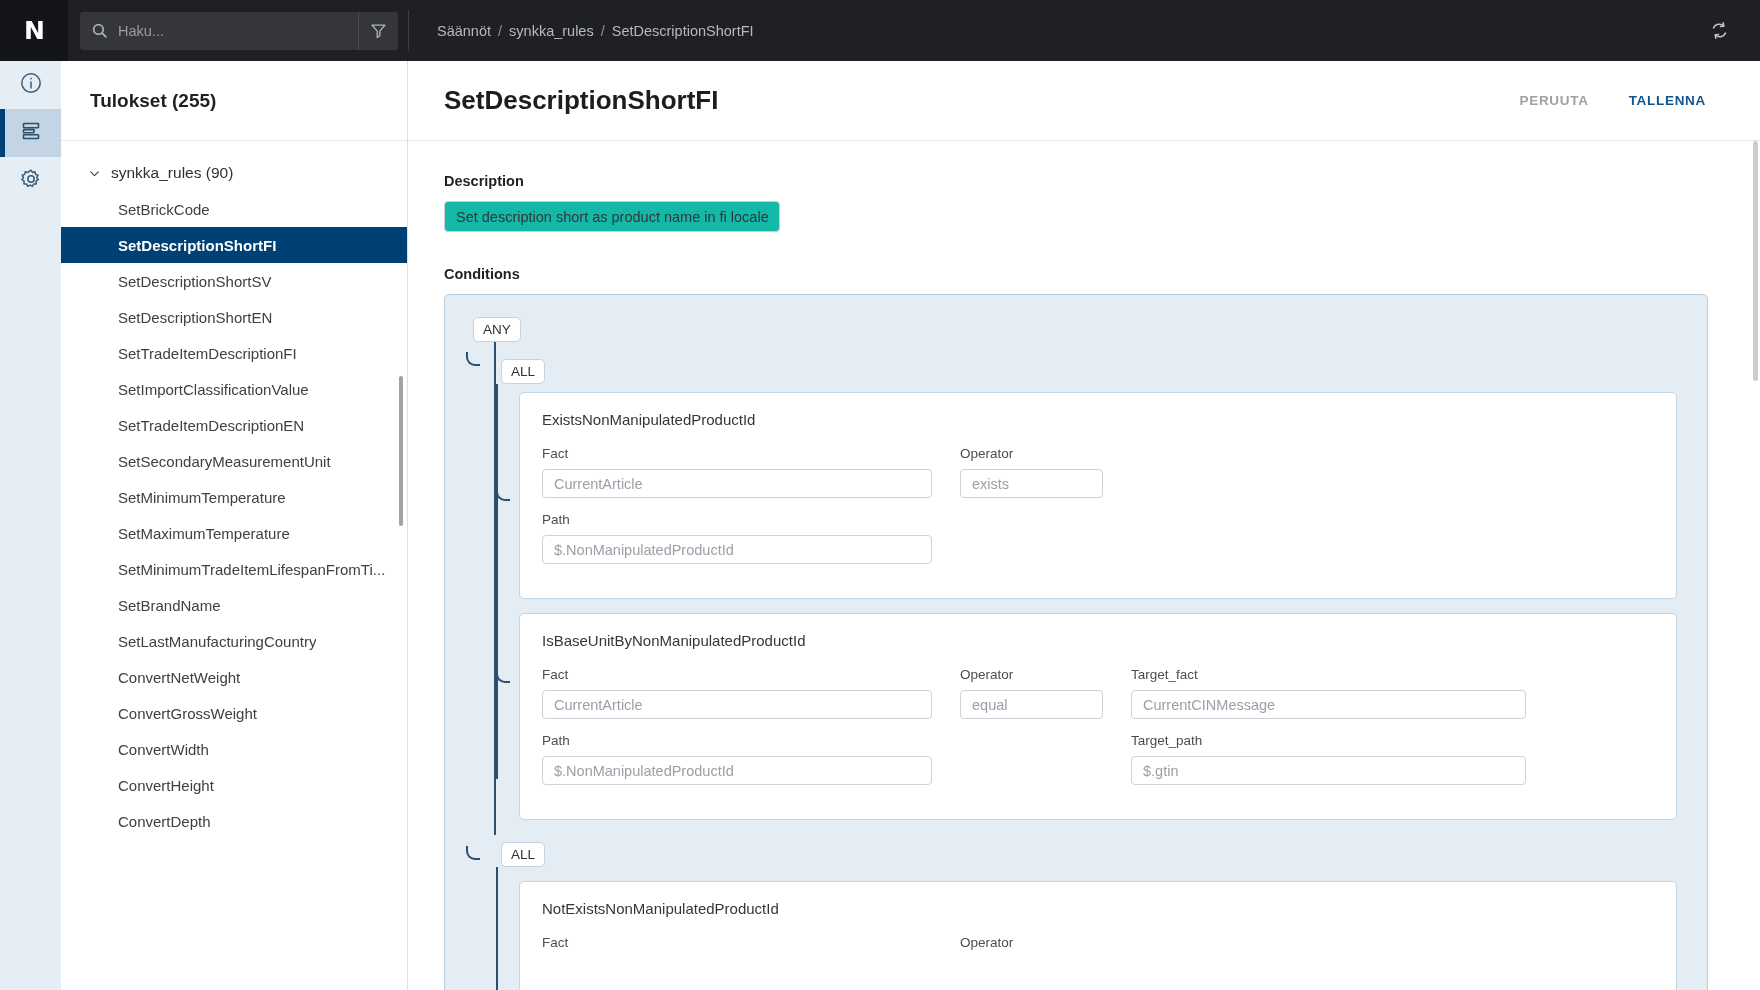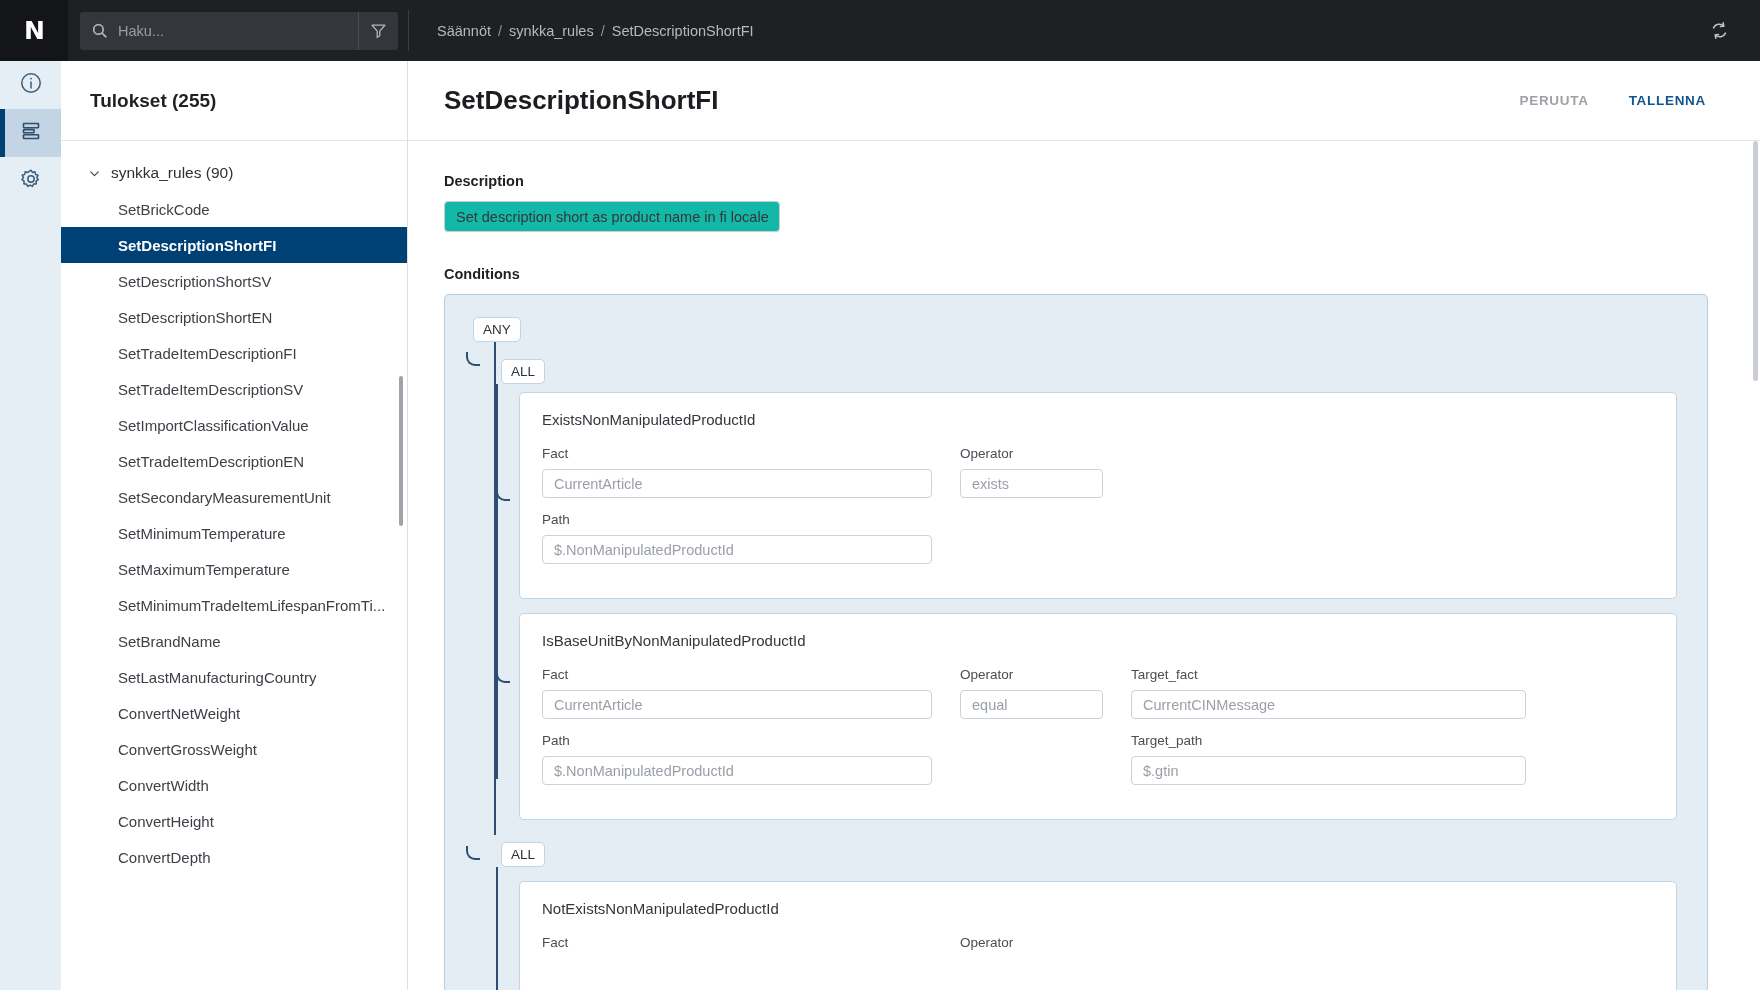--- a/index.html
+++ b/index.html
@@ -276,23 +276,20 @@
         <div class="rule-row">
             <span class="rl">SetDescriptionShortSV</span>
           </div>
         <div class="rule-row">
             <span class="rl">SetDescriptionShortEN</span>
           </div>
         <div class="rule-row">
             <span class="rl">SetTradeItemDescriptionFI</span>
           </div>
         <div class="rule-row">
-            <span class="rl">SetTradeItemDescriptionSV</span>
-          </div>
-        <div class="rule-row">
             <span class="rl">SetImportClassificationValue</span>
           </div>
         <div class="rule-row">
             <span class="rl">SetTradeItemDescriptionEN</span>
           </div>
         <div class="rule-row">
             <span class="rl">SetSecondaryMeasurementUnit</span>
           </div>
         <div class="rule-row">
             <span class="rl">SetMinimumTemperature</span>

